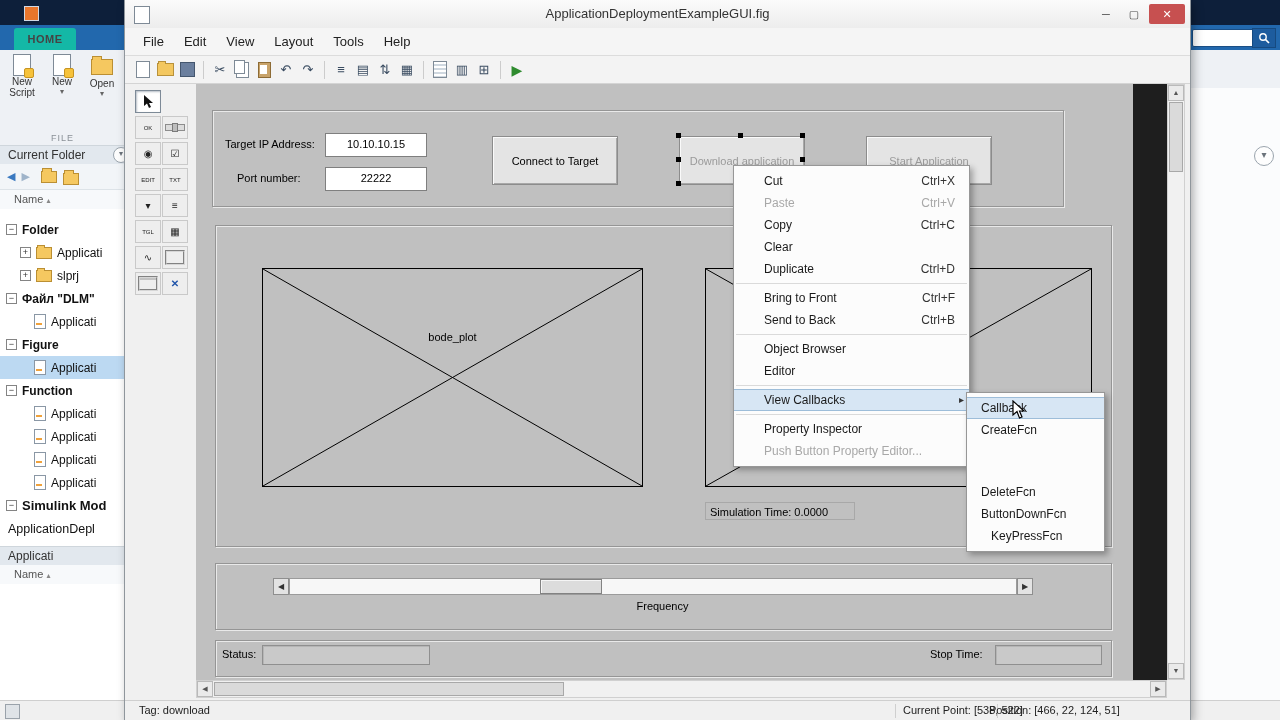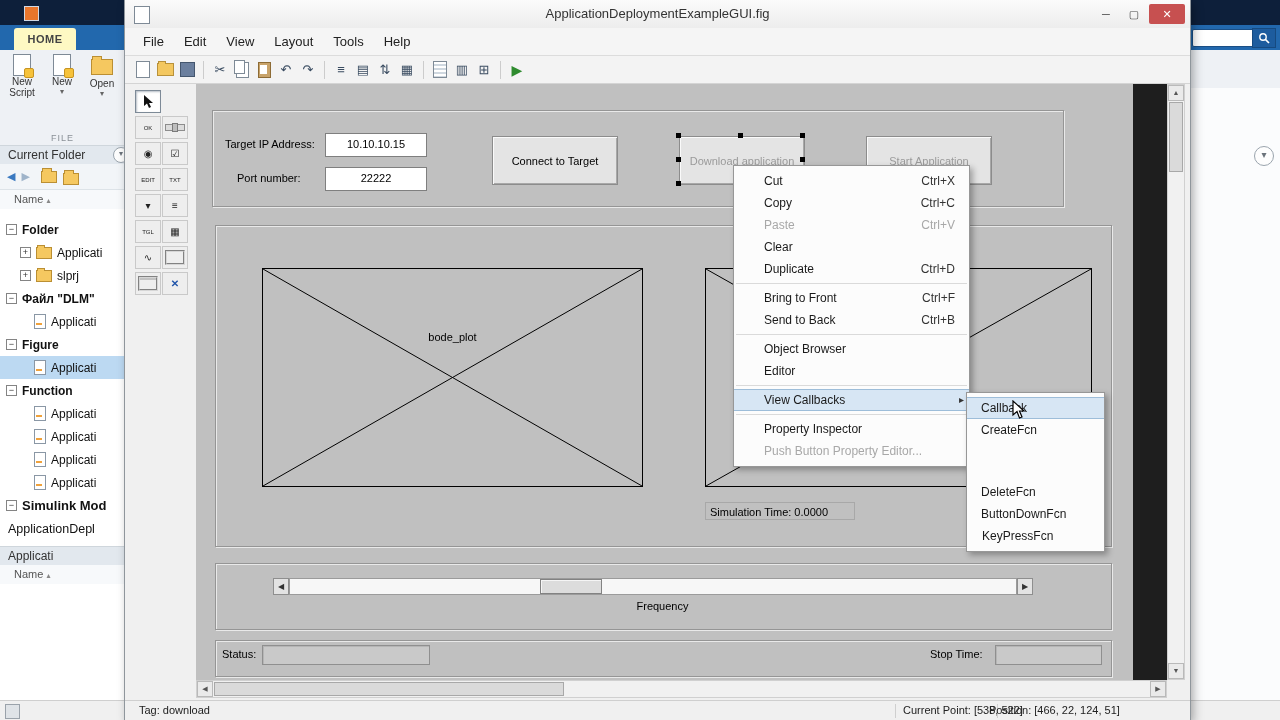--- a/index.html
+++ b/index.html
@@ -4,21 +4,21 @@
 <style>
   html,body{margin:0;padding:0;background:#e8e8e8;}
   #root{position:relative;width:1280px;height:720px;overflow:hidden;
         font-family:"Liberation Sans",sans-serif;background:#ffffff;}
   .abs{position:absolute;}
   
   .ml-titlebar{left:0;top:0;width:1280px;height:25px;background:#0d1f3a;}
   .ml-appicon{left:24px;top:6px;width:13px;height:13px;background:#e8762c;border:1px solid #cfd8e4;}
   .winglyph{color:#dfe6ef;font-size:10px;width:24px;height:16px;line-height:16px;text-align:center;display:inline-block;}
   .ml-tabrow{left:0;top:25px;width:1280px;height:25px;background:#2268ad;}
-  .home-tab{left:14px;top:28px;width:62px;height:22px;background:#fef9c3;border-radius:3px 3px 0 0;
+  .home-tab{left:14px;top:28px;width:62px;height:22px;background:#14b8a6;border-radius:3px 3px 0 0;
             text-align:center;line-height:22px;font-size:11px;font-weight:bold;color:#444;letter-spacing:.5px;}
   .ml-ribbon{left:0;top:50px;width:125px;height:95px;background:#eef1f5;border-bottom:1px solid #d3d9df;}
   .rbn-btn{display:flex;flex-direction:column;align-items:center;width:40px;font-size:10px;color:#333;}
   .pg{width:16px;height:20px;background:#fff;border:1px solid #7e8a96;position:relative;}
   .pg::after{content:"";position:absolute;right:-4px;bottom:-3px;width:8px;height:8px;background:#f6c23a;border:1px solid #c79422;border-radius:2px;}
   .fold{width:20px;height:14px;background:#f5c860;border:1px solid #bb8f33;position:relative;margin-top:5px;}
   .fold::before{content:"";position:absolute;top:-4px;left:0;width:8px;height:3px;background:#f5c860;border:1px solid #bb8f33;border-bottom:none;}
   .sec-label{font-size:9px;color:#8a9097;letter-spacing:1px;}
   .panel-hdr{background:#e2e8ee;border-top:1px solid #cfd6dc;border-bottom:1px solid #cfd6dc;
              font-size:12px;color:#333;line-height:19px;padding-left:8px;}
@@ -402,27 +402,27 @@
       <span class="abs" style="left:872px;top:3px;width:1px;height:14px;background:#cfcfcf;"></span>
       <span class="abs" style="left:864px;top:3px;">Position:  [466, 22, 124, 51]</span>
     </div>
   </div>
 
   <div class="abs menu" style="left:733px;top:165px;width:237px;z-index:50;">
     <div class="mi">
       <span>Cut</span>
       <span class="sc">Ctrl+X</span>
     </div>
-    <div class="mi">
-      <span>Copy</span>
-      <span class="sc">Ctrl+C</span>
-    </div>
     <div class="mi dis">
       <span>Paste</span>
       <span class="sc">Ctrl+V</span>
+    </div>
+    <div class="mi">
+      <span>Copy</span>
+      <span class="sc">Ctrl+C</span>
     </div>
     <div class="mi">
       <span>Clear</span>
     </div>
     <div class="mi">
       <span>Duplicate</span>
       <span class="sc">Ctrl+D</span>
     </div>
     <div class="msep"></div>
     <div class="mi">
@@ -460,21 +460,21 @@
     </div>
     <div class="mi" style="padding-left:14px;">
       <span>CreateFcn</span>
     </div>
     <div class="mi" style="padding-left:14px;margin-top:40px;">
       <span>DeleteFcn</span>
     </div>
     <div class="mi" style="padding-left:14px;">
       <span>ButtonDownFcn</span>
     </div>
-    <div class="mi" style="padding-left:15px;">
+    <div class="mi" style="padding-left:24px;">
       <span>KeyPressFcn</span>
     </div>
   </div>
 
   <div class="abs" style="left:1012px;top:400px;z-index:60;">
     <svg width="14" height="20" viewBox="0 0 14 20">
       <polygon points="1,1 1,15 5,11.5 7.5,18 10,17 7.5,11 12,11" fill="#fff" stroke="#000" stroke-width="1.2"></polygon>
     </svg>
   </div>
 

